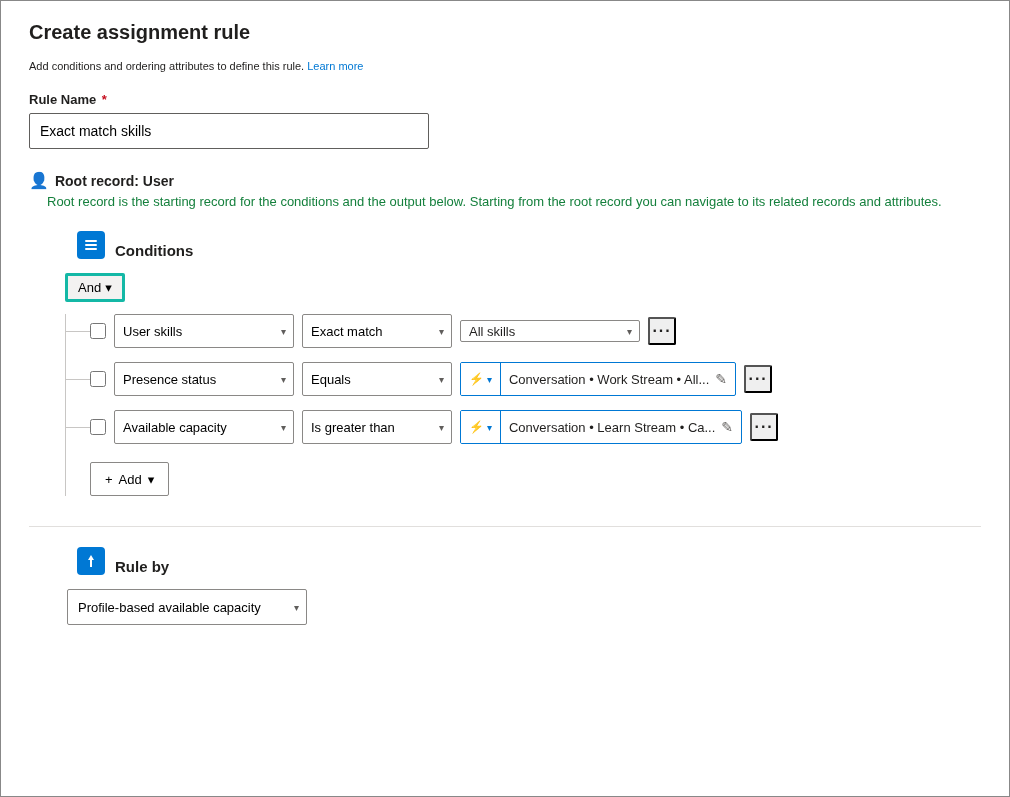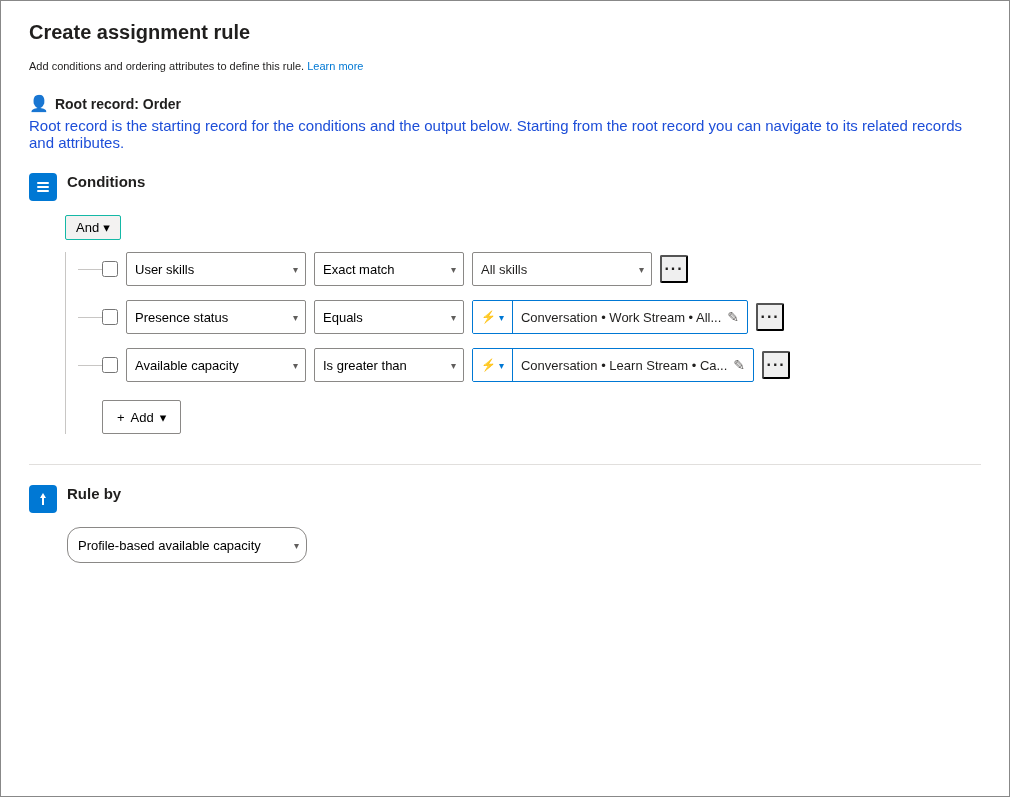--- a/index.html
+++ b/index.html
@@ -69,30 +69,32 @@
       font-weight: 700;
       margin-bottom: 4px;
     }
 
     .root-record-icon {
       color: #0078d4;
       font-size: 16px;
     }
 
     .root-record-desc {
-      font-size: 15px;
-      color: #1d4ed8;
+      font-size: 13px;
+      color: #15803d;
       margin-bottom: 22px;
+      margin-left: 18px;
     }
 
     .section-header {
       display: flex;
-      align-items: flex-start;
+      align-items: flex-end;
       gap: 10px;
       margin-bottom: 14px;
+      margin-left: 48px;
     }
 
     .section-icon {
       width: 28px;
       height: 28px;
       background: #0078d4;
       border-radius: 4px;
       display: flex;
       align-items: center;
       justify-content: center;
@@ -108,33 +110,33 @@
 
     .conditions-section {
       margin-bottom: 30px;
     }
 
     .and-button {
       display: inline-flex;
       align-items: center;
       gap: 4px;
       background: #f3f2f1;
-      border: 1px solid #14b8a6;
+      border: 3px solid #14b8a6;
       border-radius: 2px;
       padding: 4px 10px;
       font-size: 13px;
       cursor: pointer;
       margin-left: 36px;
       margin-bottom: 12px;
     }
 
     .conditions-tree {
       position: relative;
       margin-left: 36px;
-      padding-left: 36px;
+      padding-left: 24px;
       border-left: 1px solid #c8c6c4;
     }
 
     .condition-row {
       display: flex;
       align-items: center;
       gap: 8px;
       margin-bottom: 14px;
       position: relative;
     }
@@ -292,21 +294,21 @@
       font-family: 'Segoe UI', sans-serif;
       background: #fff;
       cursor: pointer;
       appearance: none;
       -webkit-appearance: none;
     }
 
     .value-all-skills {
       border: 1px solid #8a8886;
       border-radius: 2px;
-      height: 34px;
+      height: 22px;
       padding: 0 8px;
       display: flex;
       align-items: center;
       font-size: 13px;
       min-width: 180px;
     }
 
     .all-skills-wrapper {
       position: relative;
       display: inline-flex;
@@ -333,25 +335,31 @@
 <div class="page-container">
 
   <div>
     <h1 class="page-title">Create assignment rule</h1>
     <p class="page-subtitle">
       <span>Add conditions and ordering attributes to define this rule.</span>
       <a href="#">Learn more</a>
     </p>
   </div>
 
+  <div>
+    <div class="field-label">
+      <span>Rule Name</span><span class="required"> *</span>
+    </div>
+    <input type="text" class="text-input" value="Exact match skills" style="">
+  </div>
 
   <div class="root-record-section">
     <div class="root-record-header">
       <span class="root-record-icon">👤</span>
-      <strong>Root record: Order</strong>
+      <strong>Root record: User</strong>
     </div>
     <p class="root-record-desc">Root record is the starting record for the conditions and the output below. Starting from the root record you can navigate to its related records and attributes.</p>
   </div>
 
   <div class="conditions-section">
     <div class="section-header">
       <div class="section-icon">
         <svg width="14" height="14" viewBox="0 0 14 14" fill="white">
           <rect x="1" y="2" width="12" height="2" rx="1"></rect>
           <rect x="1" y="6" width="12" height="2" rx="1"></rect>
@@ -480,21 +488,21 @@
           <polygon points="7,1 10,6 4,6"></polygon>
           <rect x="6" y="6" width="2" height="7"></rect>
         </svg>
       </div>
       <span class="section-title">Rule by</span>
     </div>
 
 
     <div class="order-by-select-wrapper">
       <div style="position:relative; display:inline-block;">
-        <select style="height:36px;width:240px;border:1px solid #8a8886;border-radius:13px;padding:0 28px 0 10px;font-size:13px;font-family:'Segoe UI',sans-serif;background:#fff;cursor:pointer;appearance:none;-webkit-appearance:none;">
+        <select style="height:36px;width:240px;border:1px solid #8a8886;border-radius:2px;padding:0 28px 0 10px;font-size:13px;font-family:'Segoe UI',sans-serif;background:#fff;cursor:pointer;appearance:none;-webkit-appearance:none;">
           <option selected="">Profile-based available capacity</option>
           <option>Round robin</option>
           <option>Longest idle</option>
         </select>
         <span style="position:absolute;right:8px;top:50%;transform:translateY(-50%);font-size:10px;color:#605e5c;pointer-events:none;">▾</span>
       </div>
     </div>
   </div>
 </div>
 

